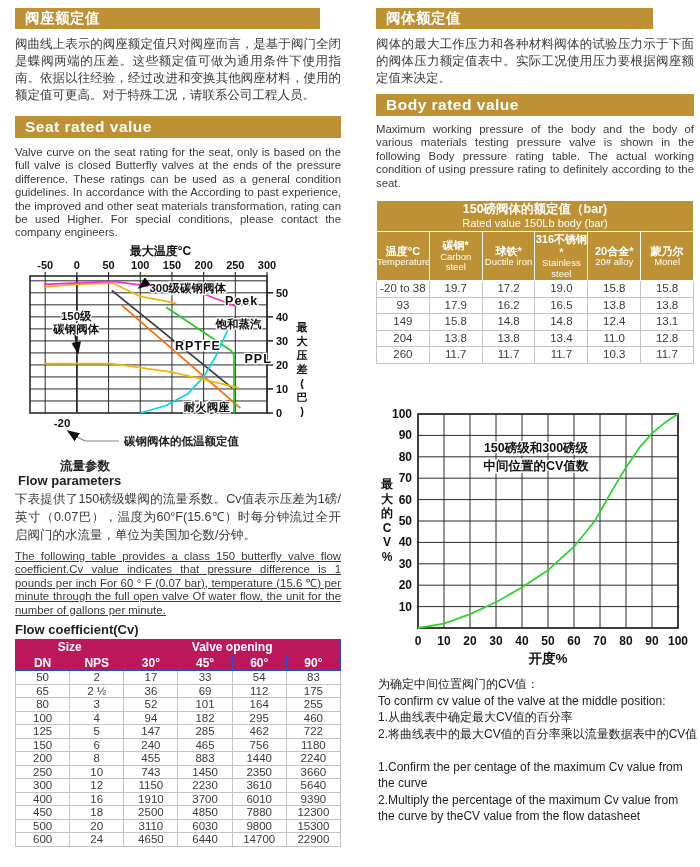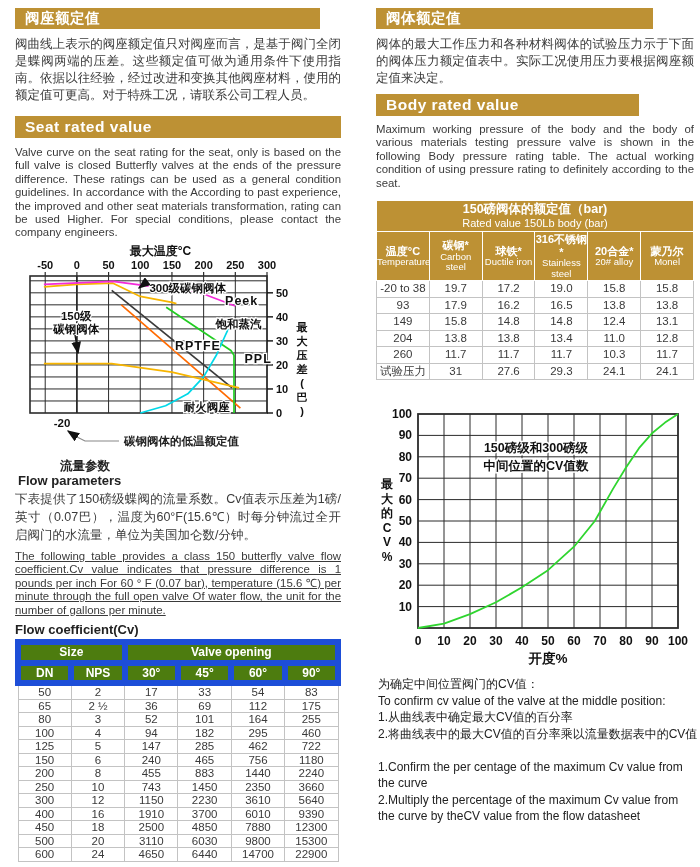--- a/index.html
+++ b/index.html
@@ -24,22 +24,22 @@
   .para { text-align: justify; color: #3a3a3a; }
   .para.cn  { font-size: 12.5px; line-height: 17px; font-weight: 500; }
   .para.cn2 { font-size: 12.5px; line-height: 18px; font-weight: 500; text-align: justify; color:#3a3a3a;}
   .para.en  { font-size: 11.4px; line-height: 13.4px; }
   .h-bold { font-weight: bold; color: #222; }
   .h-cn { font-size: 12.5px; margin-left: 45px; }
   .h-en { font-size: 13px; }
   table { border-collapse: collapse; table-layout: fixed; }
   .cvtab { width: 326px; }
   .cvtab th {
-    background: #4d7c0f; color: #fff; font-weight: 600;
-    border: 6px solid #1d4ed8; font-size: 12px; line-height: 14.5px; text-align: center;
+    background: #be185d; color: #fff; font-weight: 600;
+    border: 1px solid #1d4ed8; font-size: 12px; line-height: 14.5px; text-align: center;
   }
   .cvtab td {
     border: 1px solid #c3c3c3; text-align: center;
     font-size: 11.5px; line-height: 12.5px; color: #3a3a3a; padding: 0;
   }
   .bodytab { width: 318px; }
   .bodytab th {
     background: #BD9134; color: #fff; font-weight: 600;
     border: 1px solid #fff; text-align: center; padding: 1px 0;
   }
@@ -59,21 +59,21 @@
   #lp2 { left:15px;  top:146px; width:326px; }
   #lchart { left:15px; top:243px; }
   #lft1 { left:15px; top:458px; }
   #lft2 { left:18px; top:473px; }
   #lp3 { left:15px;  top:490px; width:326px; }
   #lp4 { left:15px;  top:550px; width:326px;text-decoration:underline; }
   #lh3 { left:15px;  top:622px; }
   #ltab { left:15px; top:639px; }
   #rb1 { left:376px; top:8px;   width:277px; }
   #rp1 { left:376px; top:36px;  width:318px; }
-  #rb2 { left:376px; top:94px;  width:263px; }
+  #rb2 { left:376px; top:94px;  width:318px; }
   #rp2 { left:376px; top:123px; width:318px; }
   #rtab { left:376px; top:200px; }
   #rchart { left:376px; top:398px; }
   #rnote { left:378px; top:676px; width:320px; }
 </style>
 </head>
 <body>
 
 <div id="lb1" class="abs banner cn">阀座额定值</div>
 <div id="lp1" class="abs para cn">阀曲线上表示的阀座额定值只对阀座而言，是基于阀门全闭是蝶阀两端的压差。这些额定值可做为通用条件下使用指南。依据以往经验，经过改进和变换其他阀座材料，使用的额定值可更高。对于特殊工况，请联系公司工程人员。</div>
@@ -378,28 +378,20 @@
         <td>12.8</td>
       </tr>
       <tr>
         <td>260</td>
         <td>11.7</td>
         <td>11.7</td>
         <td>11.7</td>
         <td>10.3</td>
         <td>11.7</td>
       </tr>
-      <tr>
-        <td>试验压力</td>
-        <td>31</td>
-        <td>27.6</td>
-        <td>29.3</td>
-        <td>24.1</td>
-        <td>24.1</td>
-      </tr>
     </tbody>
   </table>
 
 <svg id="rchart" class="abs" width="318" height="270" viewBox="0 0 318 270">
     <g>
       <line x1="42" y1="208.6" x2="302" y2="208.6" stroke="#2b2b2b" stroke-width="1"></line>
       <line x1="42" y1="187.2" x2="302" y2="187.2" stroke="#2b2b2b" stroke-width="1"></line>
       <line x1="42" y1="165.8" x2="302" y2="165.8" stroke="#2b2b2b" stroke-width="1"></line>
       <line x1="42" y1="144.4" x2="302" y2="144.4" stroke="#2b2b2b" stroke-width="1"></line>
       <line x1="42" y1="123" x2="302" y2="123" stroke="#2b2b2b" stroke-width="1"></line>

